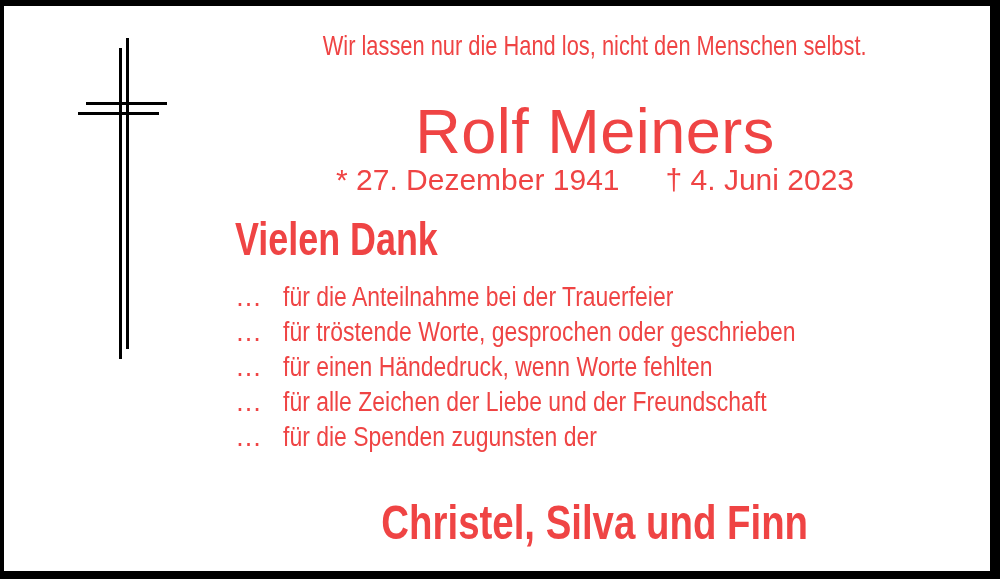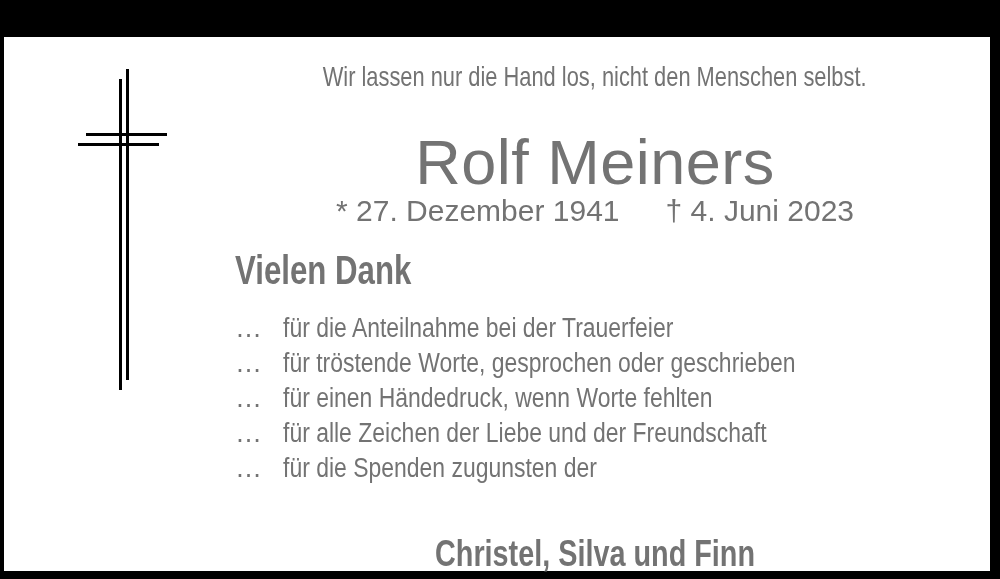--- a/index.html
+++ b/index.html
@@ -15,22 +15,21 @@
     background: #000;
     overflow: hidden;
   }
   .ad {
     position: absolute;
     left: 4px;
     top: 6px;
     right: 10px;
     bottom: 8px;
     background: #fff;
-    color: #737373;
-    margin-top: 31px;
+    color: #ef4444;
   }
   .abs { position: absolute; }
 
   
   .cross-line { position: absolute; background: #000; }
   .cross-v1 { left: 115px; top: 42px;  width: 3px;  height: 311px; }
   .cross-v2 { left: 122px; top: 32px;  width: 3px;  height: 311px; }
   .cross-h1 { left: 82px;  top: 96px;  width: 81px; height: 3px; }
   .cross-h2 { left: 74px;  top: 106px; width: 81px; height: 3px; }
 
@@ -67,21 +66,21 @@
   .cond {
     display: inline-block;
     transform-origin: center center;
     white-space: nowrap;
   }
   .cond-left { transform-origin: left center; }
 
   .thanks-heading {
     left: 231px;
     top: 213px;
-    font-size: 40px;
+    font-size: 46px;
     line-height: 40px;
     font-weight: bold;
   }
   .thanks-heading .cond { transform: scaleX(0.78); }
 
   .thanks-list {
     left: 231px;
     top: 274px;
     font-size: 27px;
     line-height: 35px;
@@ -89,21 +88,21 @@
   .thanks-row { display: flex; height: 35px; }
   .thanks-row .marker {
     width: 48px;
     flex: 0 0 48px;
   }
   .thanks-row.continuation .marker { width: 43px; flex: 0 0 43px; }
   .thanks-row .item-text { transform: scaleX(0.85); transform-origin: left center; }
 
   .signature {
     top: 497px;
-    font-size: 36px;
+    font-size: 48px;
     line-height: 40px;
     font-weight: bold;
   }
   .signature .cond { transform: scaleX(0.8); }
 </style>
 </head>
 <body>
 
 <div class="page">
   <div class="ad">

